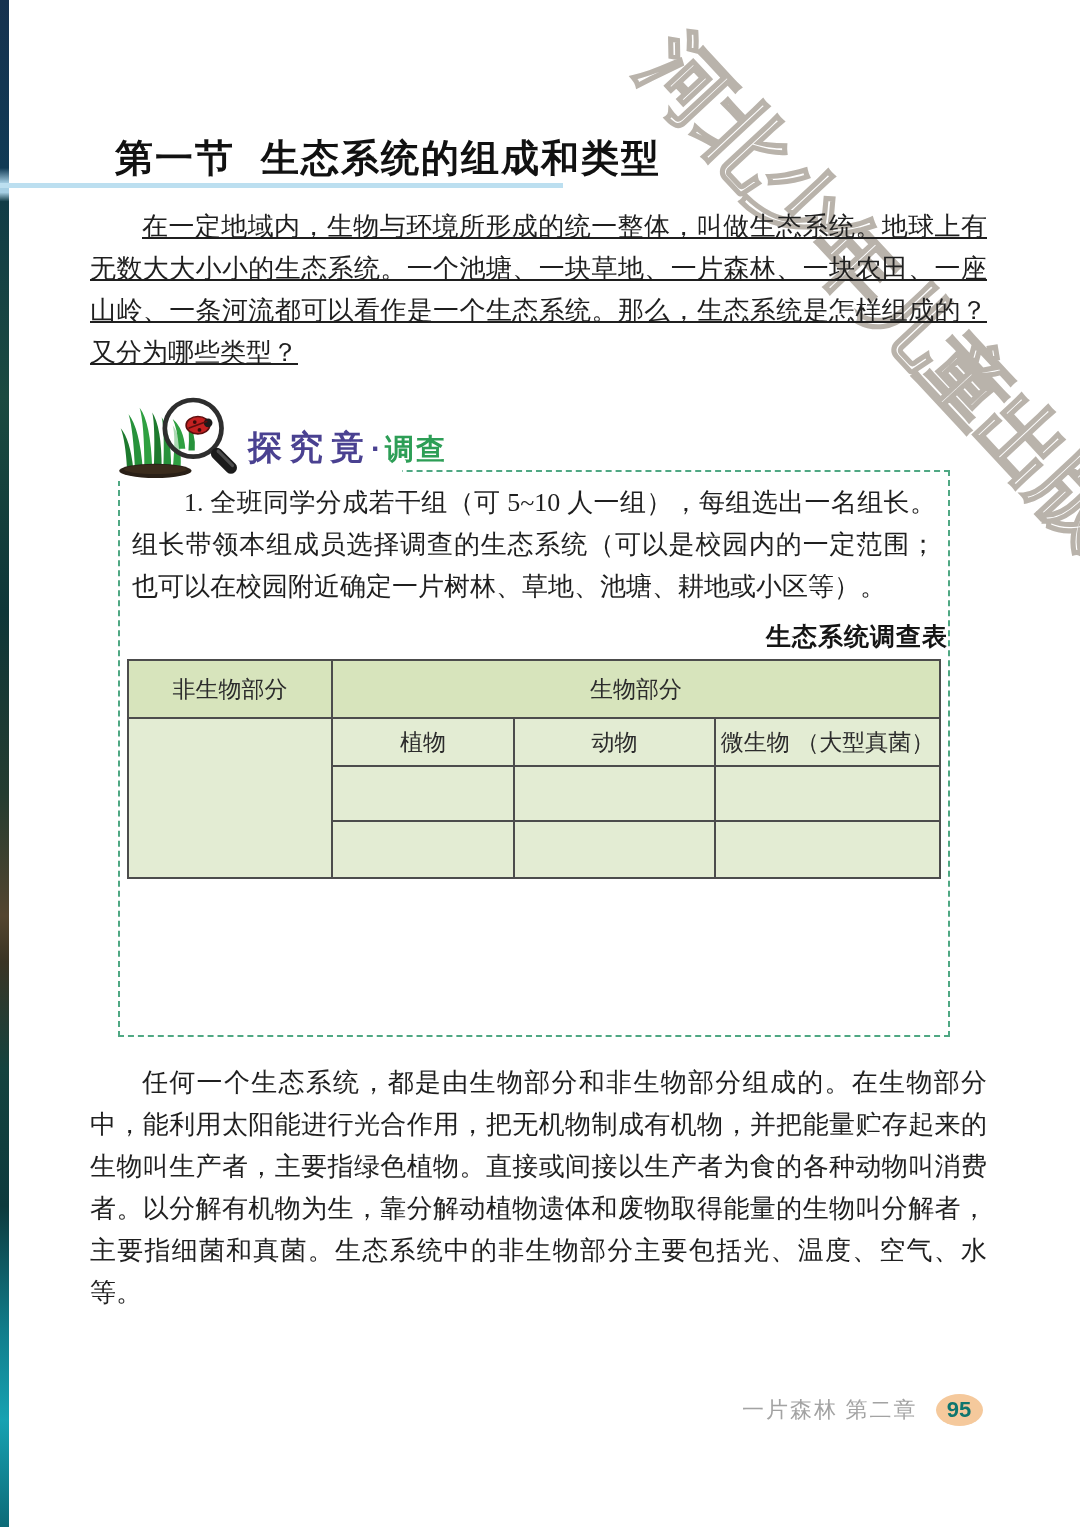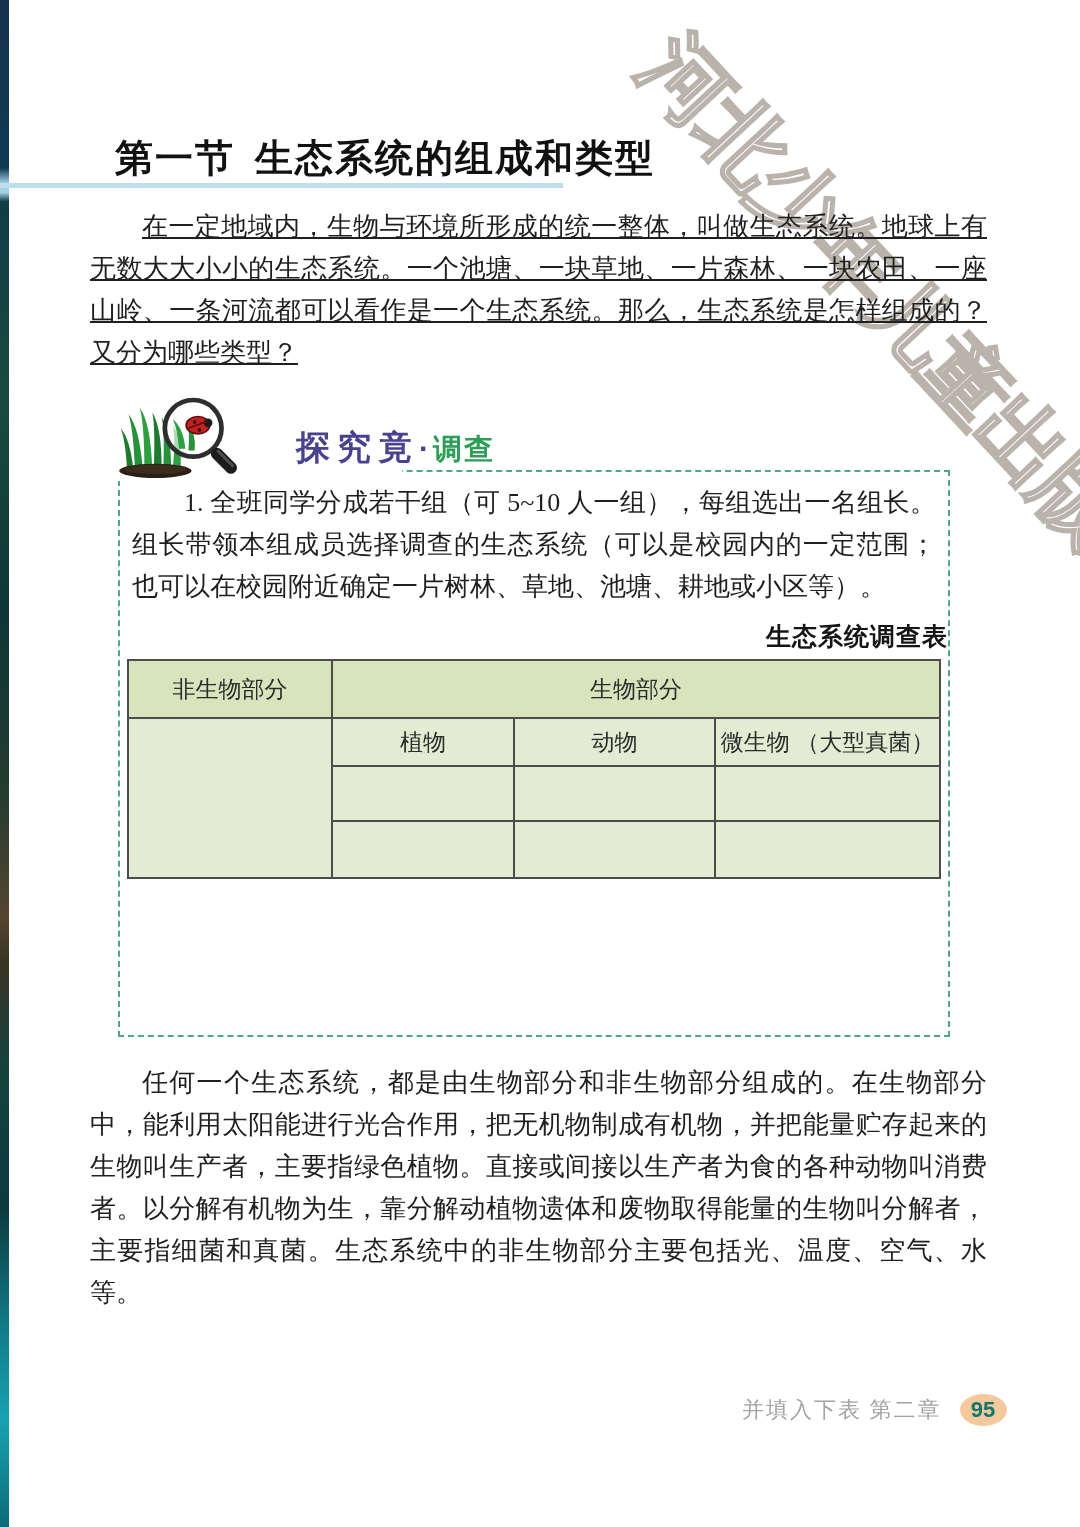--- a/index.html
+++ b/index.html
@@ -26,21 +26,21 @@
     font-size:86px;letter-spacing:-4px;white-space:nowrap;
     color:transparent;-webkit-text-stroke:2.4px #b9b3ab;
   }
   .content{position:relative;z-index:1;}
   
   .title-row{
     position:absolute;left:115px;top:133px;
     font-family:"Liberation Sans", sans-serif;font-weight:bold;
     font-size:38px;color:#111;letter-spacing:2px;white-space:nowrap;
   }
-  .title-row .section-label{margin-right:20px;}
+  .title-row .section-label{margin-right:26px;}
   .title-underline{
     position:absolute;left:0;top:183px;width:563px;height:5px;
     background:#bcdff0;
   }
   
   .para{
     position:absolute;left:90px;width:897px;
     font-size:26px;line-height:42px;text-align:justify;
     text-indent:2em;color:#1f1f1f;
   }
@@ -50,21 +50,21 @@
   .activity-header{
     position:absolute;left:116px;top:393px;z-index:3;
     width:286px;height:88px;background:#ffffff;
     display:flex;align-items:flex-end;
   }
   .activity-header .icon-wrap{flex:0 0 auto;line-height:0;}
   .activity-labels{
     display:flex;align-items:baseline;padding:0 0 10px 6px;
     font-family:"Liberation Sans", sans-serif;font-weight:bold;white-space:nowrap;
   }
-  .activity-title{font-size:34px;color:#4a4191;letter-spacing:7px;margin-left:48px;}
+  .activity-title{font-size:34px;color:#4a4191;letter-spacing:7px;}
   .activity-sep{font-size:30px;color:#4a4191;margin:0 4px 0 0;}
   .activity-subtitle{font-size:29px;color:#2d9e56;letter-spacing:2px;}
   
   .activity-box{
     position:absolute;left:118px;top:470px;width:832px;height:567px;
     border:2px dashed #4fa883;box-sizing:border-box;z-index:2;
     background:transparent;
   }
   .activity-heading{
     margin:40px 0 0 0;text-align:center;
@@ -198,17 +198,17 @@
         <td class="cell"></td>
         <td class="cell"></td>
       </tr>
     </tbody>
       </table>
   </div>
 
   <div class="para closing">任何一个生态系统，都是由生物部分和非生物部分组成的。在生物部分中，能利用太阳能进行光合作用，把无机物制成有机物，并把能量贮存起来的生物叫生产者，主要指绿色植物。直接或间接以生产者为食的各种动物叫消费者。以分解有机物为生，靠分解动植物遗体和废物取得能量的生物叫分解者，主要指细菌和真菌。生态系统中的非生物部分主要包括光、温度、空气、水等。</div>
 
   <div class="footer">
-    <span class="footer-unit">并填入下表 第二章</span>
+    <span class="footer-unit">一片森林 第二章</span>
     <span class="page-badge">95</span>
   </div>
 
 </div>
 
 </body></html>

